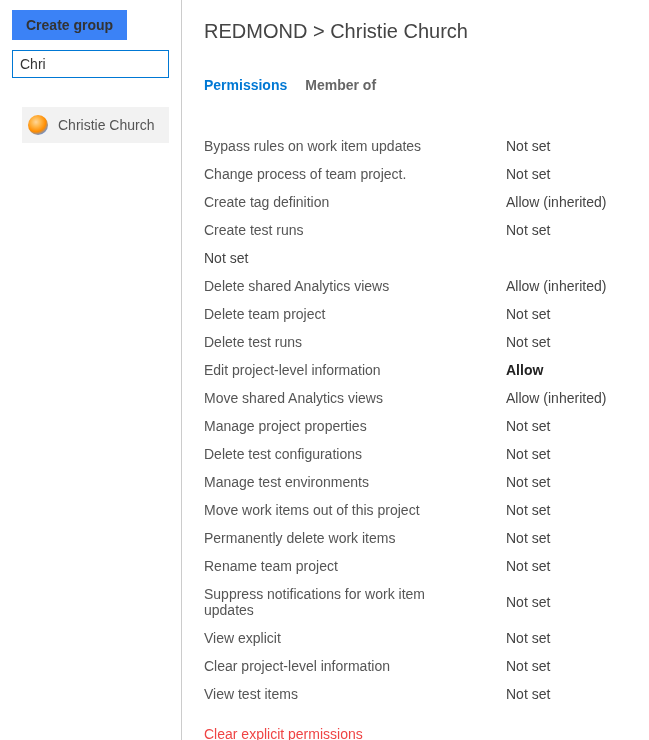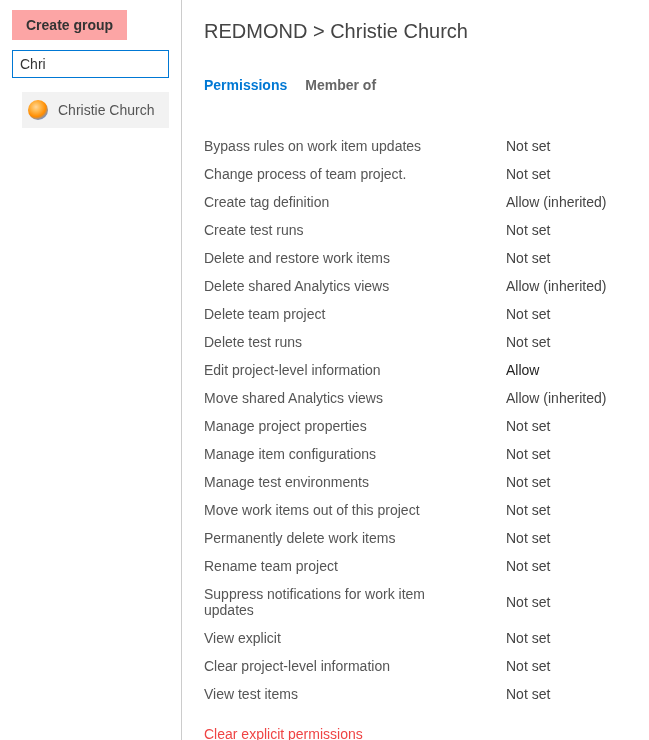--- a/index.html
+++ b/index.html
@@ -17,39 +17,39 @@
     display: flex;
     height: 100%;
   }
   .sidebar {
     width: 182px;
     padding: 10px 12px 0 12px;
     border-right: 1px solid #ccc;
     flex-shrink: 0;
   }
   .create-btn {
-    background: #fca5a5;
+    background: #3b82f6;
     border: none;
     padding: 7px 14px;
     font-size: 14px;
     font-weight: 600;
     color: #333;
     cursor: pointer;
     font-family: inherit;
     margin-bottom: 10px;
     display: block;
   }
   .search-input {
     width: 100%;
     padding: 5px 7px;
     font-size: 14px;
     font-family: inherit;
     border: 1px solid #0078d4;
     outline: none;
-    margin-bottom: 14px;
+    margin-bottom: 29px;
     color: #333;
   }
   .user-item {
     display: flex;
     align-items: center;
     padding: 8px 6px;
     background: #f2f2f2;
     margin-left: 10px;
     cursor: pointer;
   }
@@ -104,21 +104,21 @@
     flex: 0 0 254px;
     color: #555;
     font-size: 14px;
   }
   .perm-value {
     color: #444;
     font-size: 14px;
     cursor: pointer;
   }
   .perm-value.bold {
-    font-weight: 400;
+    font-weight: 700;
     color: #222;
   }
   .clear-link {
     color: #ef4444;
     font-size: 14px;
     margin: 18px 16px 14px 0;
     cursor: pointer;
     display: inline-block;
   }
 </style>
@@ -158,21 +158,20 @@
         </div>
         <div class="perm-row">
           <div class="perm-label">Create tag definition</div>
           <div class="perm-value">Allow (inherited)</div>
         </div>
         <div class="perm-row">
           <div class="perm-label">Create test runs</div>
           <div class="perm-value">Not set</div>
         </div>
         <div class="perm-row">
-          <div class="perm-label">Delete and restore work items</div>
           <div class="perm-value">Not set</div>
         </div>
         <div class="perm-row">
           <div class="perm-label">Delete shared Analytics views</div>
           <div class="perm-value">Allow (inherited)</div>
         </div>
         <div class="perm-row">
           <div class="perm-label">Delete team project</div>
           <div class="perm-value">Not set</div>
         </div>
@@ -186,21 +185,21 @@
         </div>
         <div class="perm-row">
           <div class="perm-label">Move shared Analytics views</div>
           <div class="perm-value">Allow (inherited)</div>
         </div>
         <div class="perm-row">
           <div class="perm-label">Manage project properties</div>
           <div class="perm-value">Not set</div>
         </div>
         <div class="perm-row">
-          <div class="perm-label">Manage item configurations</div>
+          <div class="perm-label">Delete test configurations</div>
           <div class="perm-value">Not set</div>
         </div>
         <div class="perm-row">
           <div class="perm-label">Manage test environments</div>
           <div class="perm-value">Not set</div>
         </div>
         <div class="perm-row">
           <div class="perm-label">Move work items out of this project</div>
           <div class="perm-value">Not set</div>
         </div>

